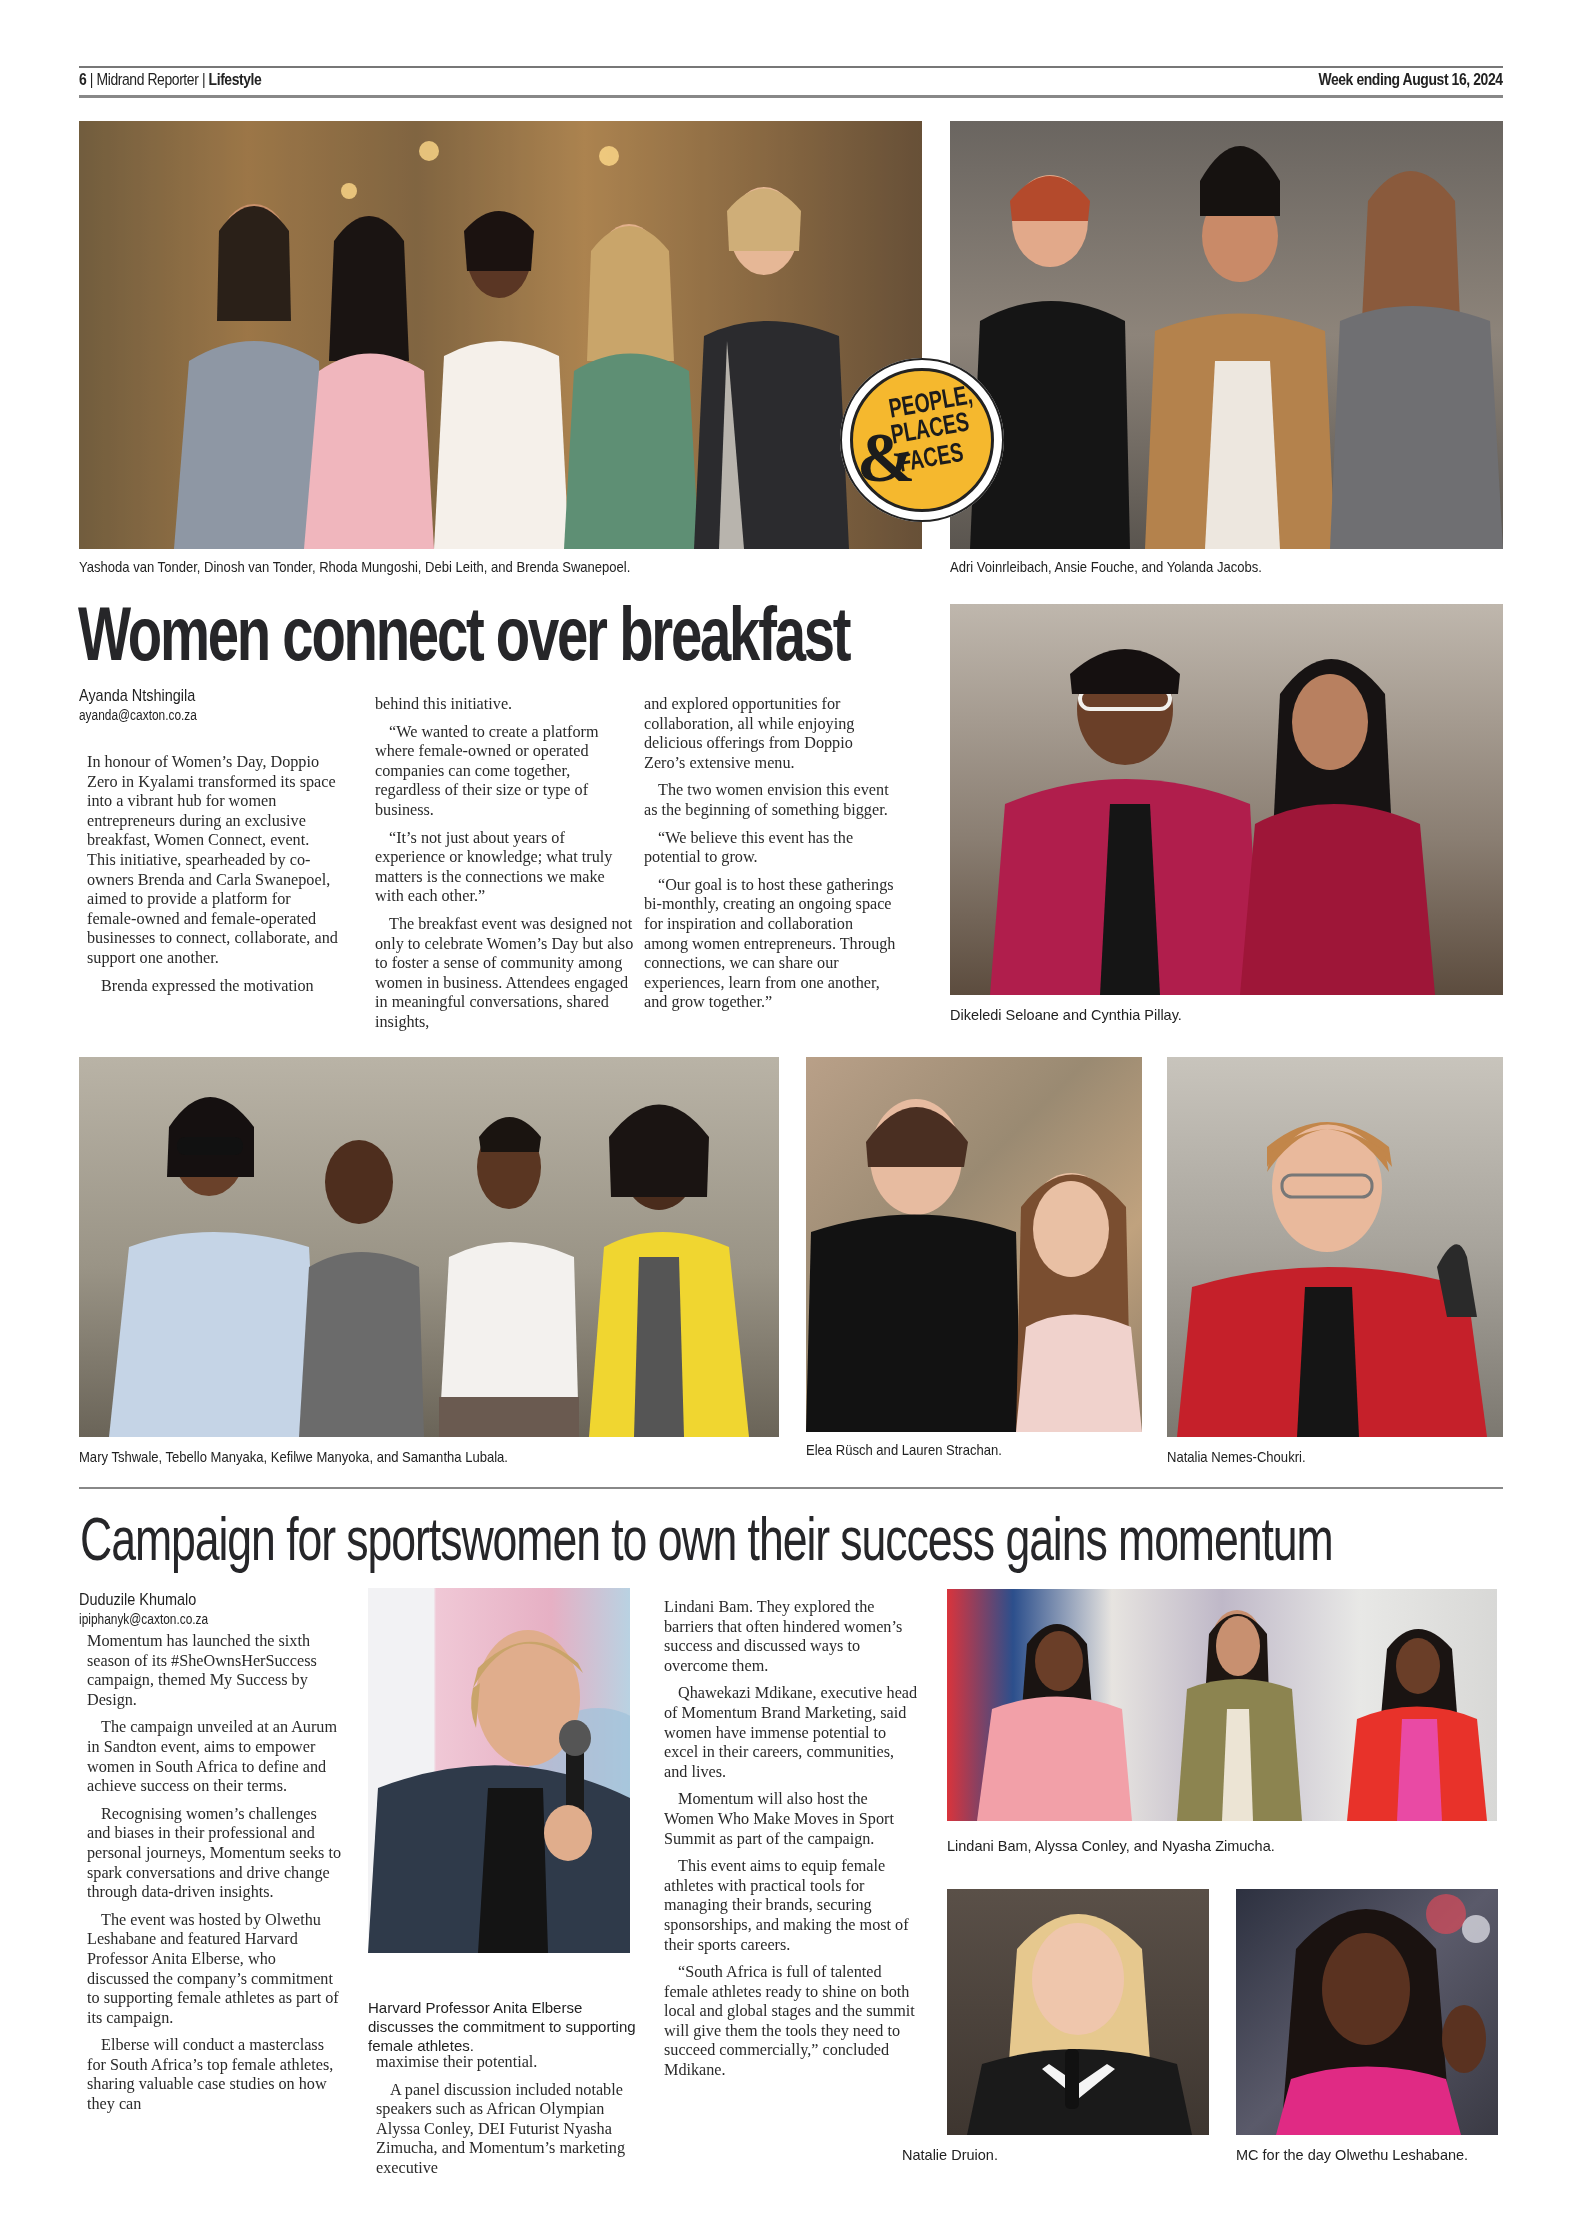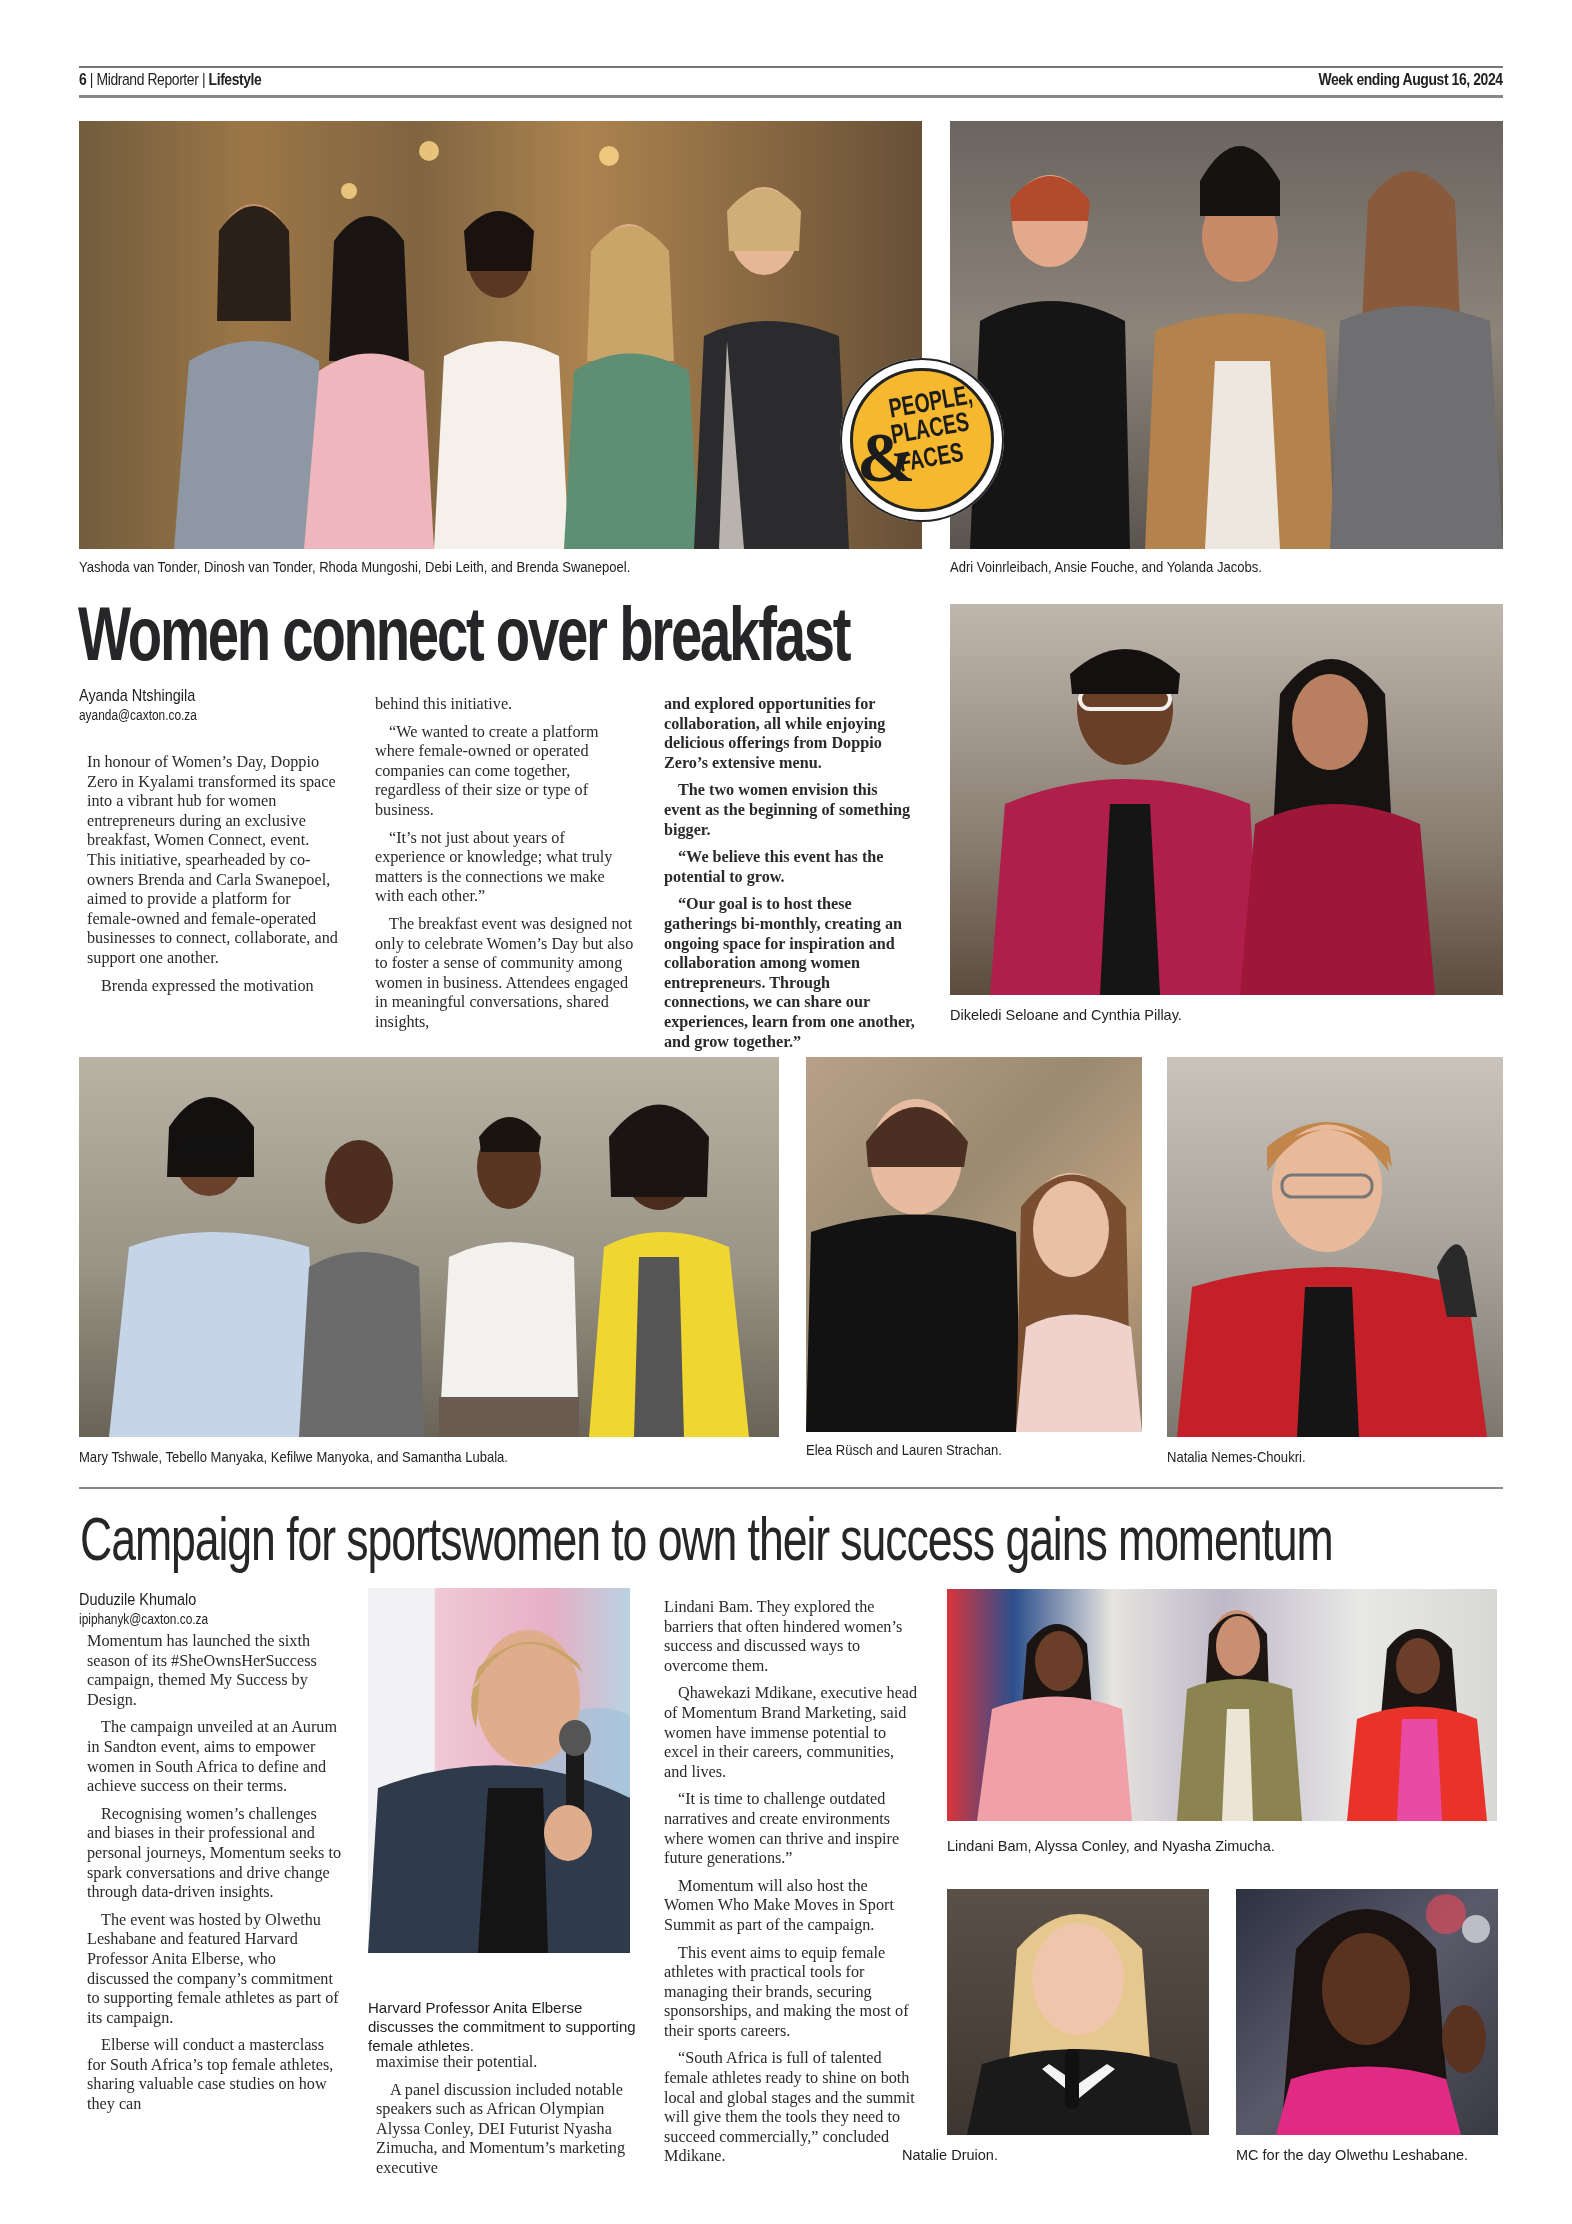--- a/index.html
+++ b/index.html
@@ -104,21 +104,21 @@
 <div class="body" style="left:79px;top:745px;width:270px;">
   <p>In honour of Women’s Day, Doppio Zero in Kyalami transformed its space into a vibrant hub for women entrepreneurs during an exclusive breakfast, Women Connect, event. This initiative, spearheaded by co-owners Brenda and Carla Swanepoel, aimed to provide a platform for female-owned and female-operated businesses to connect, collaborate, and support one another.</p>
   <p class="ind">Brenda expressed the motivation</p>
 </div>
 <div class="body" style="left:367px;top:687px;width:275px;">
   <p>behind this initiative.</p>
   <p class="ind">“We wanted to create a platform where female-owned or operated companies can come together, regardless of their size or type of business.</p>
   <p class="ind">“It’s not just about years of experience or knowledge; what truly matters is the connections we make with each other.”</p>
   <p class="ind">The breakfast event was designed not only to celebrate Women’s Day but also to foster a sense of community among women in business. Attendees engaged in meaningful conversations, shared insights,</p>
 </div>
-<div class="body" style="left:656px;top:687px;width:270px;font-weight:bold;">
+<div class="body" style="left:636px;top:687px;width:270px;">
   <p>and explored opportunities for collaboration, all while enjoying delicious offerings from Doppio Zero’s extensive menu.</p>
   <p class="ind">The two women envision this event as the beginning of something bigger.</p>
   <p class="ind">“We believe this event has the potential to grow.</p>
   <p class="ind">“Our goal is to host these gatherings bi-monthly, creating an ongoing space for inspiration and collaboration among women entrepreneurs. Through connections, we can share our experiences, learn from one another, and grow together.”</p>
 </div>
 
 <div class="photo" style="left:950px;top:604px;width:553px;height:391px;background:linear-gradient(180deg,#bfb7ad 0%,#8a7e72 60%,#5c4c3e 100%);">
   <svg width="553" height="391" viewBox="0 0 553 391">
     <ellipse cx="175" cy="105" rx="48" ry="56" fill="#6a3f28"></ellipse>
     <rect x="130" y="85" width="90" height="20" rx="10" fill="none" stroke="#f2f0ec" stroke-width="4"></rect>
@@ -212,21 +212,20 @@
 <div class="cap" style="left:368px;top:1965px;width:270px;white-space:normal;line-height:19px;font-size:15px;margin-top:33px;">Harvard Professor Anita Elberse discusses the commitment to supporting female athletes.</div>
 
 <div class="body" style="left:368px;top:2045px;width:270px;">
   <p>maximise their potential.</p>
   <p class="ind">A panel discussion included notable speakers such as African Olympian Alyssa Conley, DEI Futurist Nyasha Zimucha, and Momentum’s marketing executive</p>
 </div>
 
 <div class="body" style="left:656px;top:1590px;width:272px;">
   <p>Lindani Bam. They explored the barriers that often hindered women’s success and discussed ways to overcome them.</p>
   <p class="ind">Qhawekazi Mdikane, executive head of Momentum Brand Marketing, said women have immense potential to excel in their careers, communities, and lives.</p>
-  <p class="ind">“It is time to challenge outdated narratives and create environments where women can thrive and inspire future generations.”</p>
   <p class="ind">Momentum will also host the Women Who Make Moves in Sport Summit as part of the campaign.</p>
   <p class="ind">This event aims to equip female athletes with practical tools for managing their brands, securing sponsorships, and making the most of their sports careers.</p>
   <p class="ind">“South Africa is full of talented female athletes ready to shine on both local and global stages and the summit will give them the tools they need to succeed commercially,” concluded Mdikane.</p>
 </div>
 
 <div class="photo" style="left:947px;top:1589px;width:550px;height:232px;background:linear-gradient(90deg,#d9343c 0%,#2c4f8c 12%,#e7e4e0 30%,#bfb8c8 50%,#e8e8e6 75%,#d8d8d6 100%);">
   <svg width="550" height="232" viewBox="0 0 550 232">
     <ellipse cx="110" cy="70" rx="28" ry="34" fill="#6a3e28"></ellipse>
     <path d="M80 55 Q110 15 140 55 L145 120 L75 120 Z" fill="#1a1412"></path>
     <ellipse cx="112" cy="72" rx="24" ry="30" fill="#6a3e28"></ellipse>

